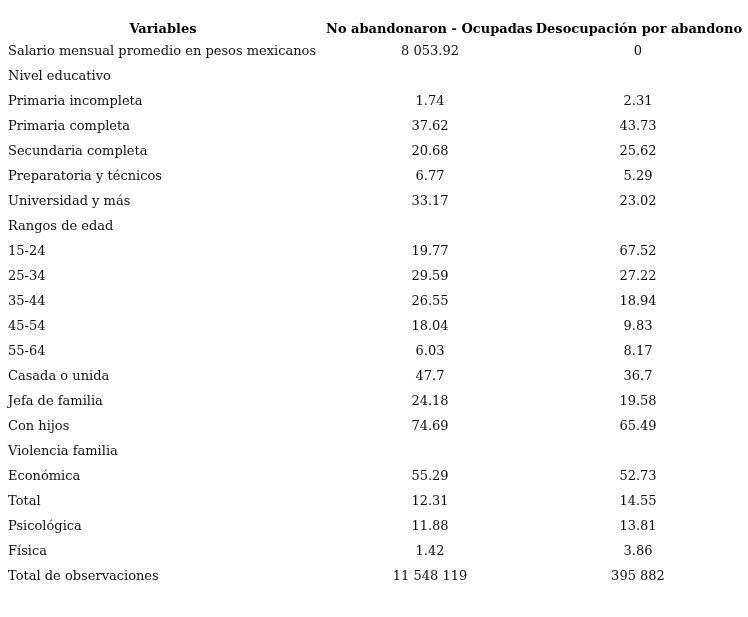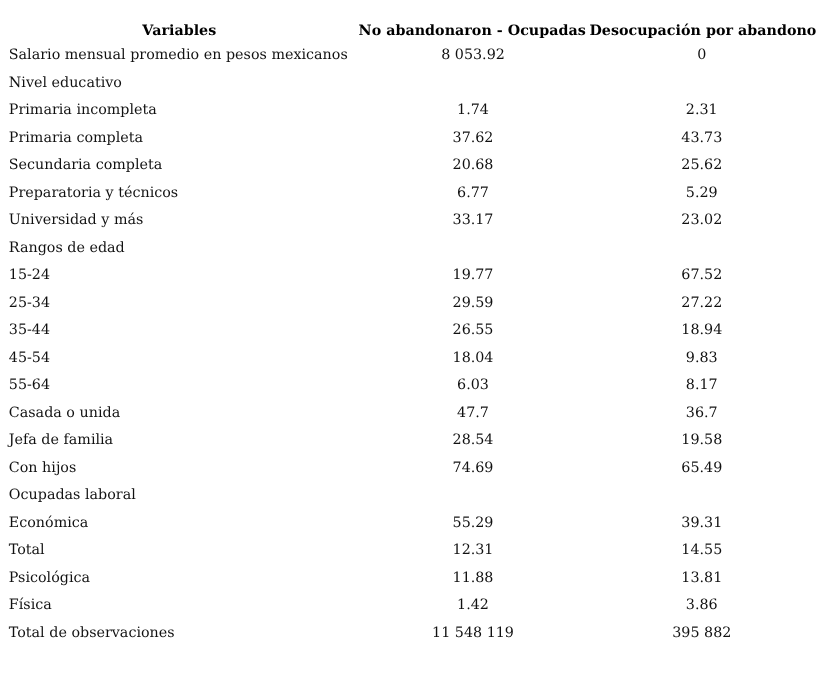--- a/index.html
+++ b/index.html
@@ -129,37 +129,37 @@
         <div class="cell body-cell c2">6.03</div>
         <div class="cell body-cell c3">8.17</div>
       </div>
       <div class="row">
         <div class="cell body-cell c1">Casada o unida</div>
         <div class="cell body-cell c2">47.7</div>
         <div class="cell body-cell c3">36.7</div>
       </div>
       <div class="row">
         <div class="cell body-cell c1">Jefa de familia</div>
-        <div class="cell body-cell c2">28.54</div>
+        <div class="cell body-cell c2">24.18</div>
         <div class="cell body-cell c3">19.58</div>
       </div>
       <div class="row">
         <div class="cell body-cell c1">Con hijos</div>
         <div class="cell body-cell c2">74.69</div>
         <div class="cell body-cell c3">65.49</div>
       </div>
       <div class="row">
-        <div class="cell body-cell c1">Ocupadas laboral</div>
+        <div class="cell body-cell c1">Violencia familia</div>
         <div class="cell body-cell c2"></div>
         <div class="cell body-cell c3"></div>
       </div>
       <div class="row">
         <div class="cell body-cell c1">Económica</div>
         <div class="cell body-cell c2">55.29</div>
-        <div class="cell body-cell c3">39.31</div>
+        <div class="cell body-cell c3">52.73</div>
       </div>
       <div class="row">
         <div class="cell body-cell c1">Total</div>
         <div class="cell body-cell c2">12.31</div>
         <div class="cell body-cell c3">14.55</div>
       </div>
       <div class="row">
         <div class="cell body-cell c1">Psicológica</div>
         <div class="cell body-cell c2">11.88</div>
         <div class="cell body-cell c3">13.81</div>

